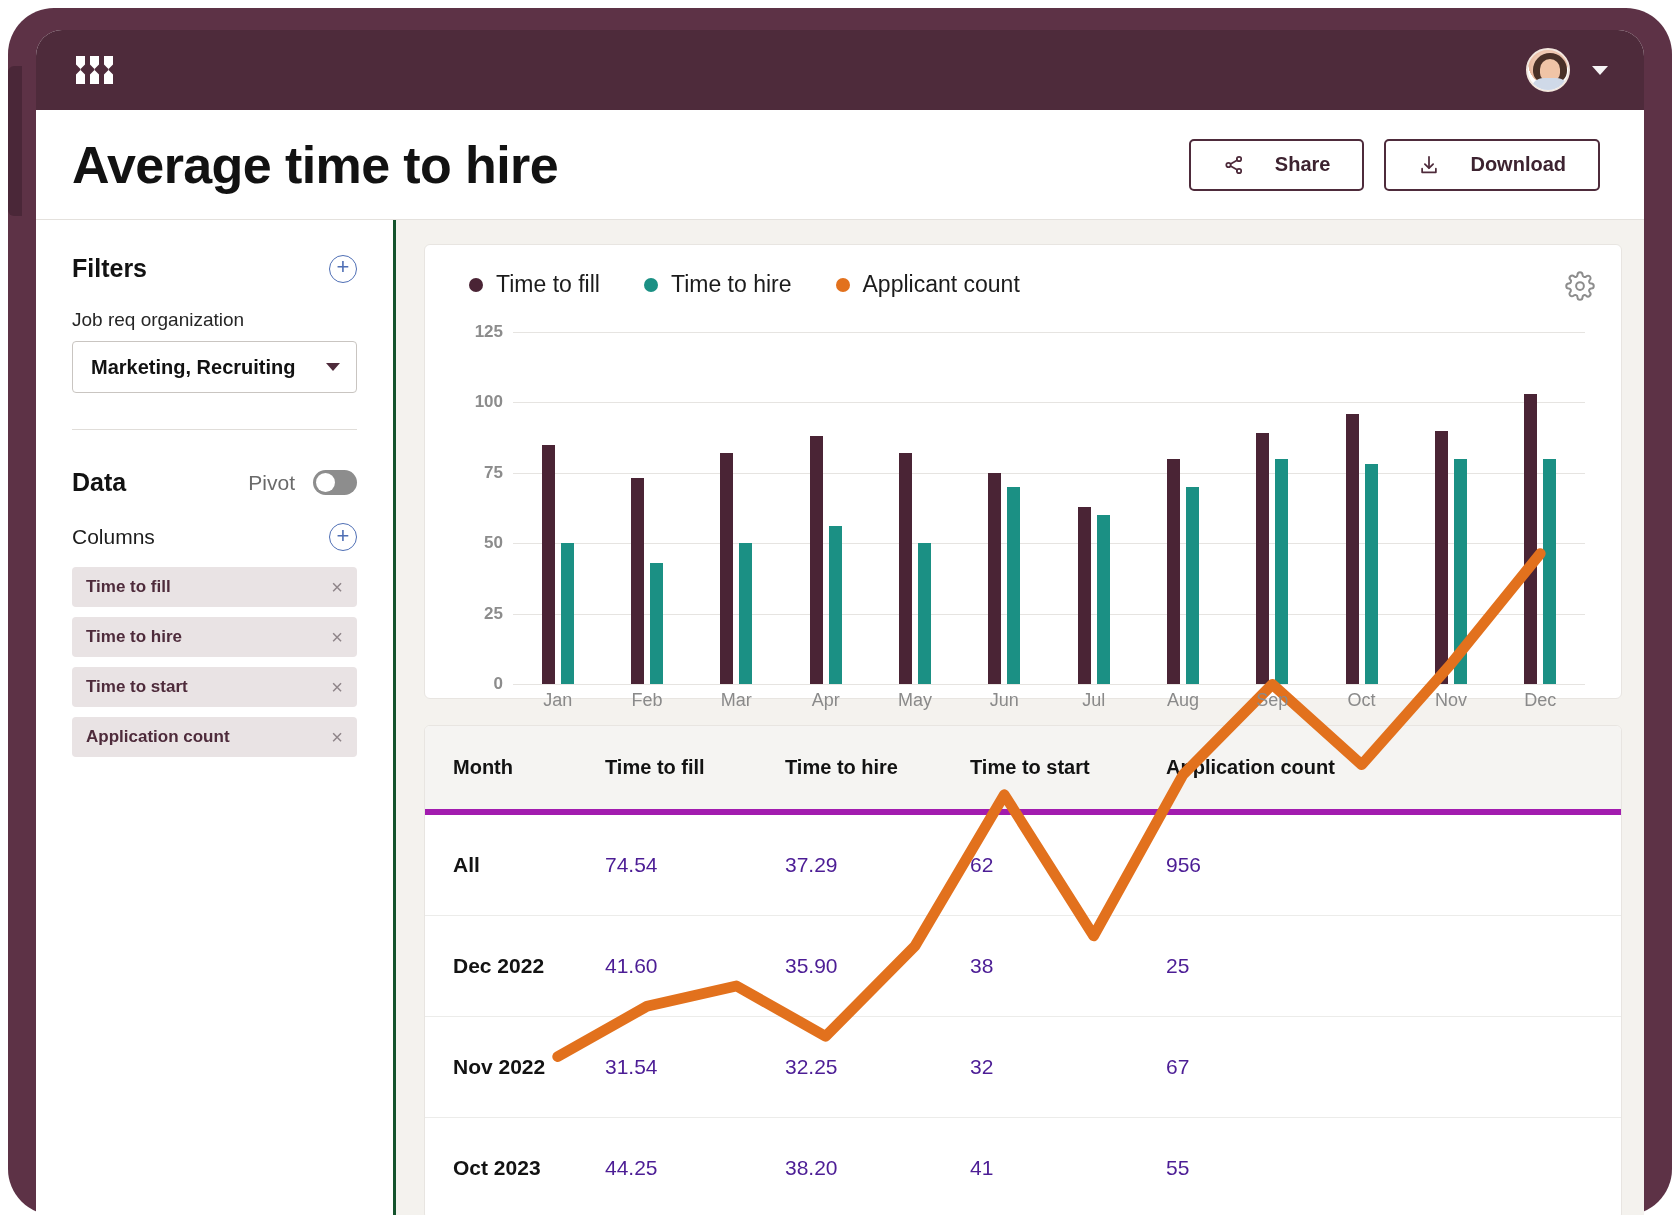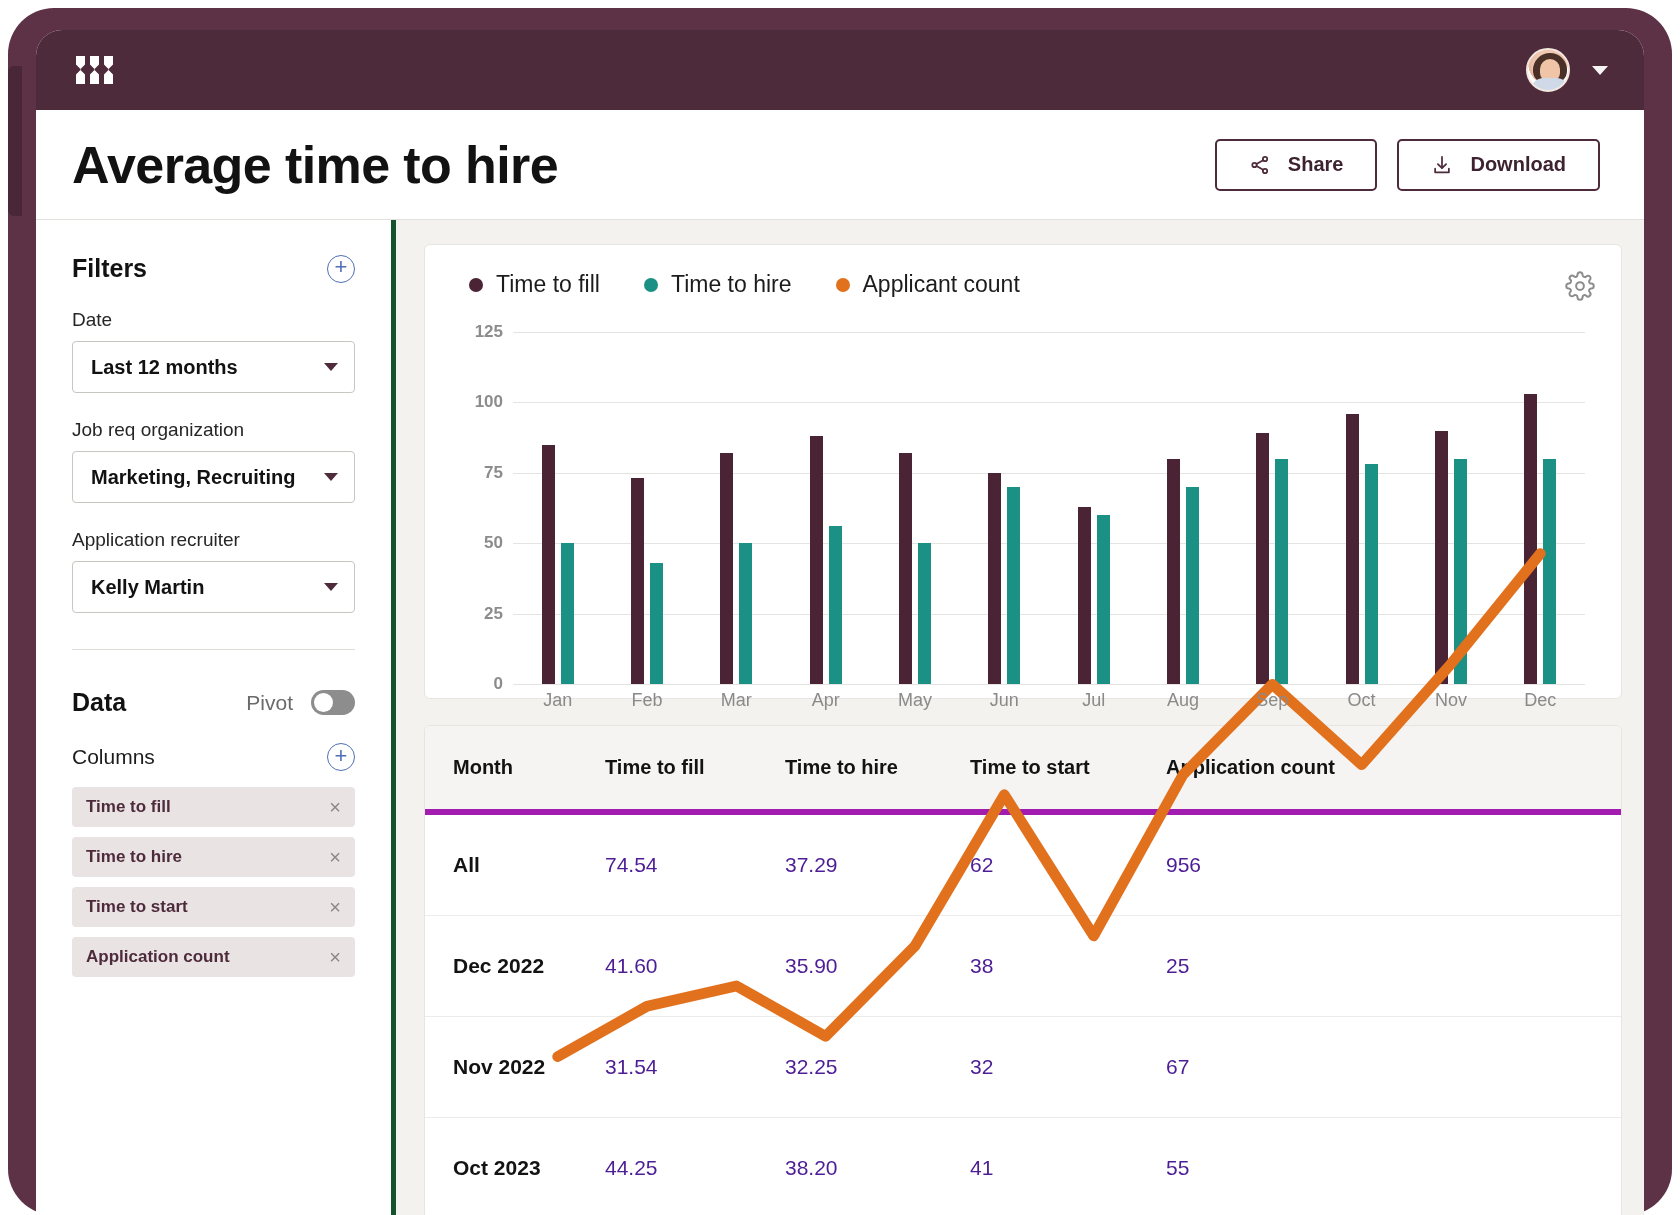--- a/index.html
+++ b/index.html
@@ -79,37 +79,37 @@
     height: 110px; background: #ffffff;
     display: flex; align-items: center;
     padding: 0 44px 0 36px;
     border-bottom: 1px solid #e4e1dd;
   }
   #page-title {
     font-size: 52px; font-weight: bold; color: #121212; letter-spacing: -.6px;
   }
   #header-actions { margin-left: auto; display: flex; gap: 20px; }
   .hbtn {
-    display: flex; align-items: center; justify-content: center; gap: 17px;
+    display: flex; align-items: center; justify-content: center; gap: 30px;
     height: 52px; padding: 0 32px;
     border: 2px solid #4E2B3B; border-radius: 5px;
     background: #ffffff; color: #3d2330;
     font-size: 20px; font-weight: bold; cursor: pointer;
     font-family: "Liberation Sans", sans-serif;
   }
   .hbtn svg { display: block; }
 
   
   #body-area { display: flex; height: 995px; }
 
   
   #sidebar {
     width: 360px; background: #ffffff; flex: none;
     padding: 34px 36px 0 36px;
-    border-right: 5px solid #14532d;
+    border-right: 3px solid #14532d;
   }
   .sec-head { display: flex; align-items: center; margin-bottom: 26px; }
   .sec-title { font-size: 25px; font-weight: bold; color: #121212; }
   .plus-btn {
     margin-left: auto; width: 28px; height: 28px; border-radius: 50%;
     border: 1.8px solid #4f6fb5; color: #4f6fb5;
     display: flex; align-items: center; justify-content: center;
     font-size: 22px; line-height: 1; cursor: pointer; padding-bottom: 3px;
   }
   .field-label { font-size: 19px; color: #262626; margin-bottom: 10px; }
@@ -270,43 +270,29 @@
     </div>
 
     <div id="body-area">
 
       <div id="sidebar">
         <div class="sec-head">
           <div class="sec-title">Filters</div>
           <div class="plus-btn">+</div>
         </div>
 
-        <div>
-          <div class="field-label">Date</div>
-          <div class="select-box">
-            <span class="select-value">Last 12 months</span>
-            <span class="caret"></span>
-          </div>
-        </div>
 
         <div>
           <div class="field-label">Job req organization</div>
           <div class="select-box">
             <span class="select-value">Marketing, Recruiting</span>
             <span class="caret"></span>
           </div>
         </div>
 
-        <div>
-          <div class="field-label">Application recruiter</div>
-          <div class="select-box">
-            <span class="select-value">Kelly Martin</span>
-            <span class="caret"></span>
-          </div>
-        </div>
 
         <div id="sidebar-divider"></div>
 
         <div id="data-section">
           <div class="sec-head">
             <div class="sec-title">Data</div>
             <div class="pivot-wrap">
               <span class="pivot-label">Pivot</span>
               <div class="toggle">
                 <div class="knob"></div>

